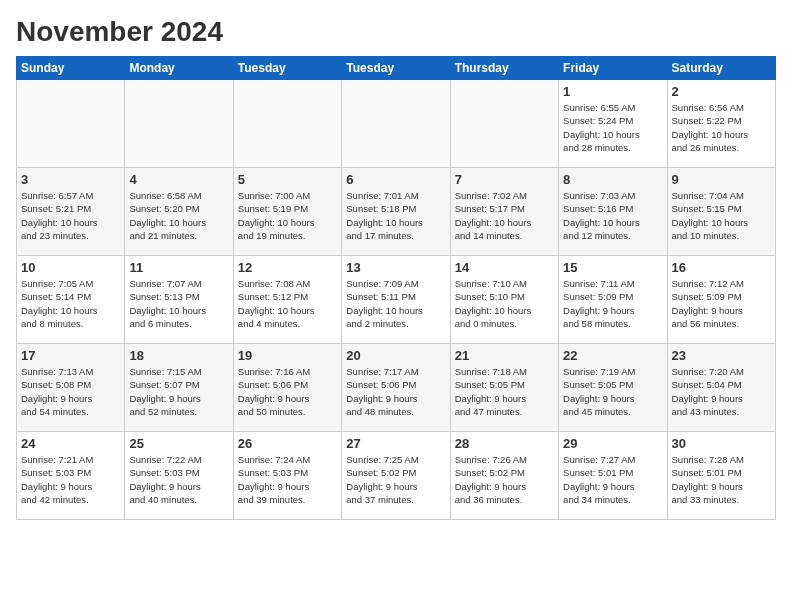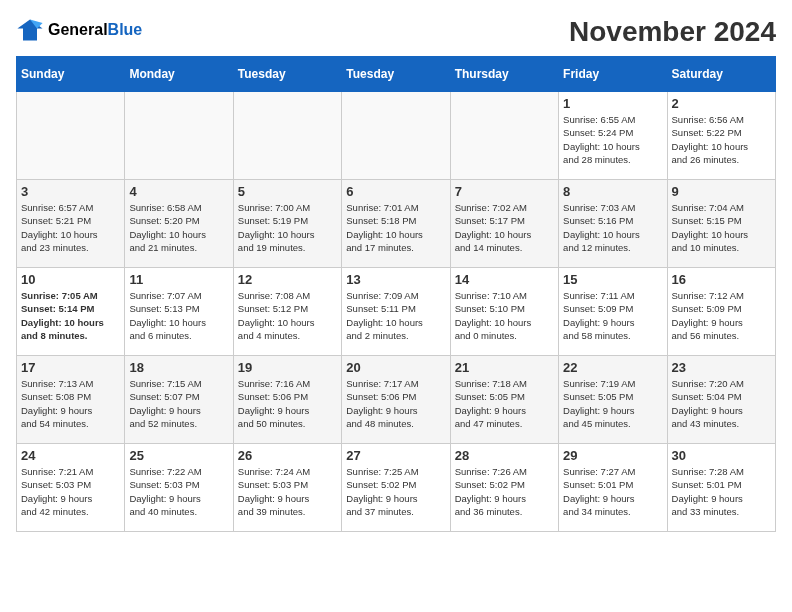--- a/index.html
+++ b/index.html
@@ -40,21 +40,21 @@
     table {
       width: 100%;
       border-collapse: collapse;
       table-layout: fixed;
     }
     th {
       background-color: #1565c0;
       color: #fff;
       font-size: 12px;
       font-weight: bold;
-      padding: 10px 4px;
+      padding: 4px 4px;
       text-align: left;
       border: 1px solid #1565c0;
     }
     td {
       vertical-align: top;
       border: 1px solid #ccc;
       padding: 4px;
       font-size: 10px;
       color: #333;
       background: #fff;
@@ -82,29 +82,20 @@
       background: #f5f5f5;
     }
     tr:nth-child(even) td.empty {
       background: #efefef;
     }
   </style>
 </head>
 <body>
 
 <div class="header-area">
-  <div class="logo">
-    <svg class="logo-bird" viewBox="0 0 40 40">
-      <polygon points="20,5 38,18 30,18 30,35 10,35 10,18 2,18" fill="#1565c0"></polygon>
-      <polygon points="20,5 38,10 30,18" fill="#42a5f5"></polygon>
-    </svg>
-    <div>
-      <div style="font-size:16px; font-weight:bold; color:#000;">General<span style="color:#1565c0;">Blue</span></div>
-    </div>
-  </div>
   <div class="title-area">
     <div class="month-title">November 2024</div>
   </div>
 </div>
 
 <table>
   <thead>
     <tr>
     <th>Sunday</th>
         <th>Monday</th>
@@ -184,21 +175,21 @@
           <span class="day-number">9</span>
           <div class="day-info" style="white-space: pre-line;">Sunrise: 7:04 AM
 Sunset: 5:15 PM
 Daylight: 10 hours
 and 10 minutes.</div>
         </td>
       </tr>
       <tr>
         <td class="has-data">
           <span class="day-number">10</span>
-          <div class="day-info" style="white-space: pre-line; font-weight: bold;">Sunrise: 7:05 AM
+          <div class="day-info" style="white-space: pre-line;">Sunrise: 7:05 AM
 Sunset: 5:14 PM
 Daylight: 10 hours
 and 8 minutes.</div>
         </td>
         <td class="has-data">
           <span class="day-number">11</span>
           <div class="day-info" style="white-space: pre-line;">Sunrise: 7:07 AM
 Sunset: 5:13 PM
 Daylight: 10 hours
 and 6 minutes.</div>

